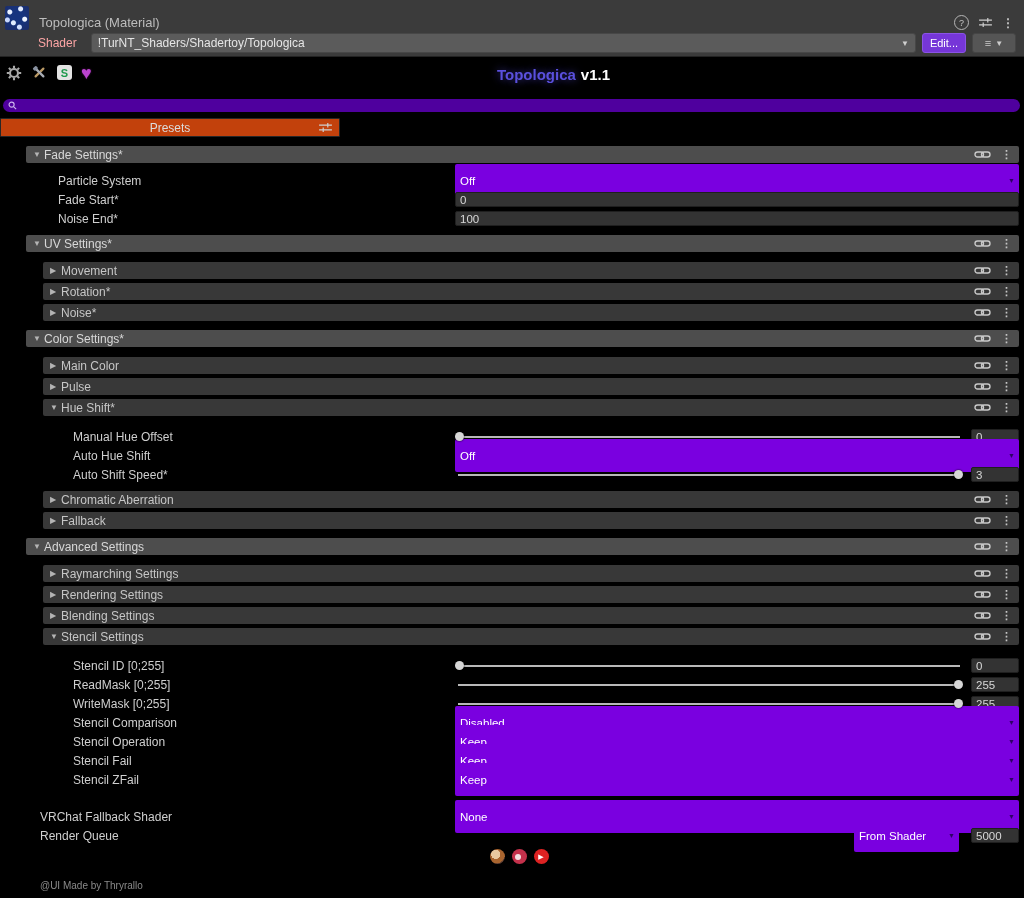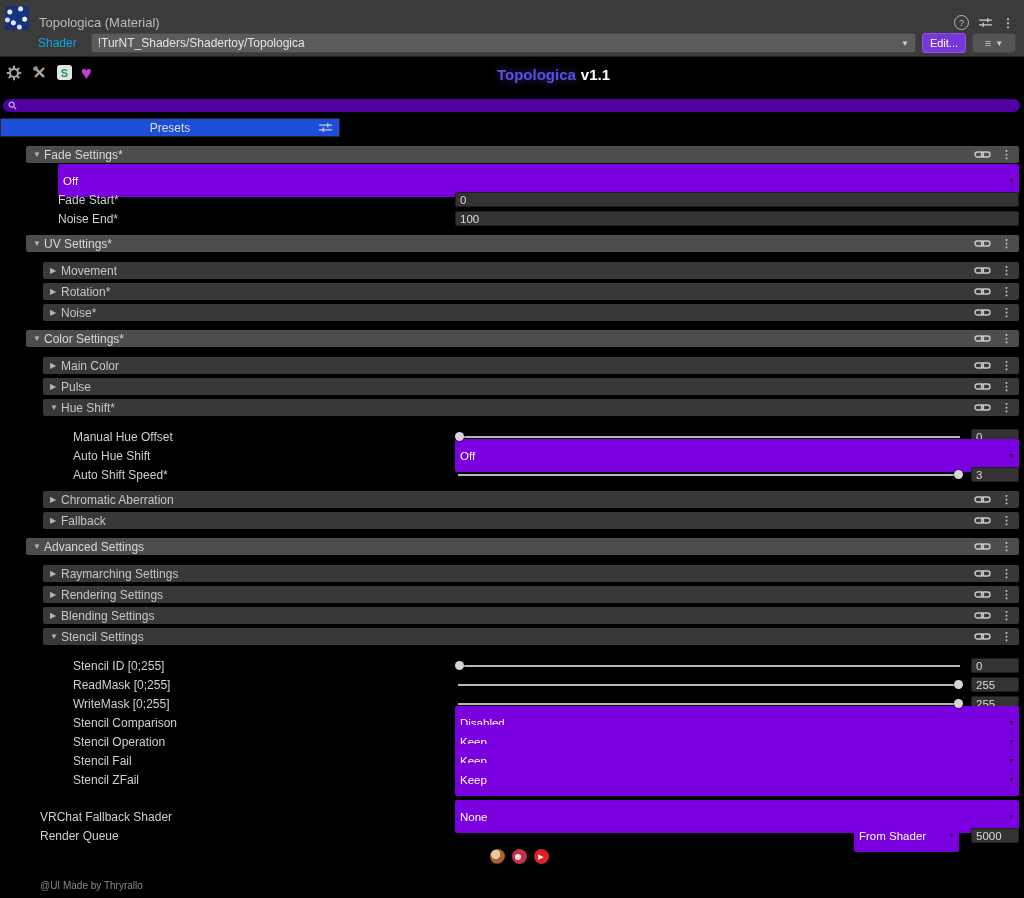--- a/index.html
+++ b/index.html
@@ -18,21 +18,21 @@
       radial-gradient(circle at 35% 70%, #e0ecff 2px, rgba(224,236,255,0) 3px),
       radial-gradient(circle at 60% 88%, #d0e0ff 2px, rgba(208,224,255,0) 3px),
       radial-gradient(circle at 10% 58%, #c8d8ff 2px, rgba(200,216,255,0) 3px),
       radial-gradient(circle at 50% 45%, #16347f 35%, #1d2c66 100%);}
   .window-title{margin-left:10px;color:#bdbdbd;font-size:13px;}
   .uh-icons{margin-left:auto;margin-right:10px;display:flex;align-items:center;gap:10px;}
   .help-circle{width:13px;height:13px;border:1px solid #b5b5b5;border-radius:50%;
     color:#c5c5c5;font-size:9px;display:flex;align-items:center;justify-content:center;}
   .kebab{color:#c8c8c8;font-size:12px;font-weight:bold;line-height:1;}
   .uh-row2{height:26px;display:flex;align-items:center;padding:0 8px 0 38px;}
-  .shader-lbl{color:#0ea5e9;font-size:12px;}
+  .shader-lbl{color:#fca5a5;font-size:12px;}
   .shader-dd{flex:1;height:18px;margin:0 6px 0 14px;background:#5b5b5b;border:1px solid #474747;
     border-radius:3px;display:flex;align-items:center;padding:0 6px;color:#e6e6e6;font-size:12px;}
   .shader-dd .dd-caret{margin-left:auto;color:#cfcfcf;font-size:8px;}
   .edit-btn{height:18px;background:#7636d8;border:1px solid #8a53e6;border-radius:3px;
     color:#fff;font-size:11px;padding:0 7px;display:flex;align-items:center;margin-right:6px;}
   .mat-menu{height:18px;width:42px;background:#555;border:1px solid #454545;border-radius:3px;
     display:flex;align-items:center;justify-content:center;gap:4px;color:#ccc;}
   .mat-menu .burger{font-size:11px;} .mat-menu .dd-caret{font-size:8px;}
 
   
@@ -43,21 +43,21 @@
   .heart{color:#bb43cf;font-size:18px;line-height:16px;text-shadow:0 0 2px #5a155f;}
   .shader-title{position:absolute;left:11px;right:0;top:9px;text-align:center;padding-left:72px;
     font-size:15px;font-weight:bold;color:#fff;}
   .title-name{color:#5a50dd;text-shadow:0 0 8px rgba(90,80,221,.65);margin-right:5px;}
 
   
   .search-bar{margin:4px 4px 0 3px;height:13px;background:#4f009e;border-radius:7px;
     display:flex;align-items:center;padding:0 5px;}
   .search-bar input{flex:1;background:transparent;border:none;outline:none;color:#e8ddff;
     font-size:11px;height:12px;margin-left:3px;font-family:inherit;}
-  .presets-btn{position:relative;margin-top:6px;width:338px;height:17px;background:#1d4ed8;
+  .presets-btn{position:relative;margin-top:6px;width:338px;height:17px;background:#c2410c;
     border:1px solid #272727;display:flex;align-items:center;justify-content:center;
     color:#dcdcdc;font-size:12px;border-radius:1px;}
   .presets-btn svg{position:absolute;right:7px;top:3px;}
 
   
   .sec-header{display:flex;align-items:center;height:17px;border-radius:2px;padding:0 7px;}
   .sec-header.main{background:#4d4d4d;margin:9px 5px 10px 26px;color:#d8d8d8;}
   .sec-header.sub{background:#383838;margin:0 5px 4px 43px;color:#c6c6c6;}
   .tri{font-size:8px;color:#b4b4b4;width:11px;}
   .sec-label{font-size:12px;}
@@ -186,20 +186,21 @@
     <span class="tri">▼</span>
     <span class="sec-label">Fade Settings*</span>
     <span class="spacer"></span>
     <svg class="link-icon" viewBox="0 0 17 9">
         <use href="#sym-link"></use>
       </svg>
     <span class="dots">⋮</span>
   </div>
 
   <div class="row indent1">
+    <span class="label">Particle System</span>
     <div class="control">
       <div class="dropdown">
         <span class="dd-text">Off</span>
         <span class="dd-arrow">▼</span>
       </div>
     </div>
   </div>
   <div class="row indent1">
     <span class="label">Fade Start*</span>
     <div class="control">

